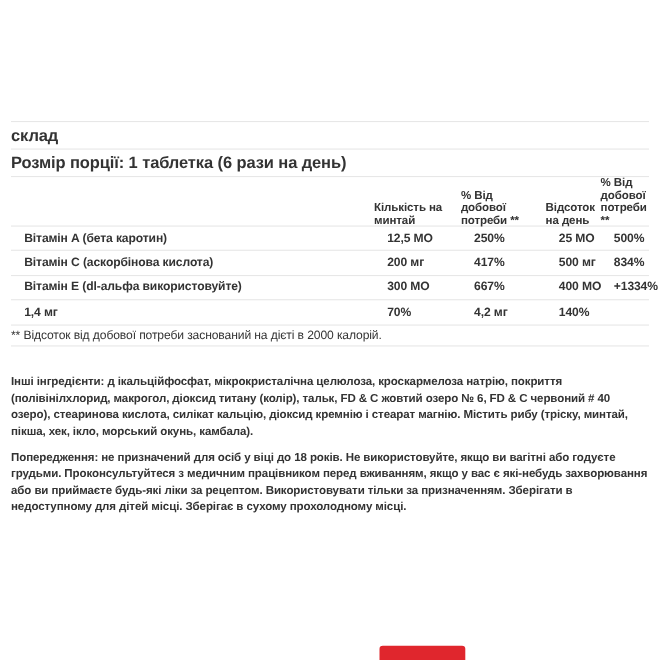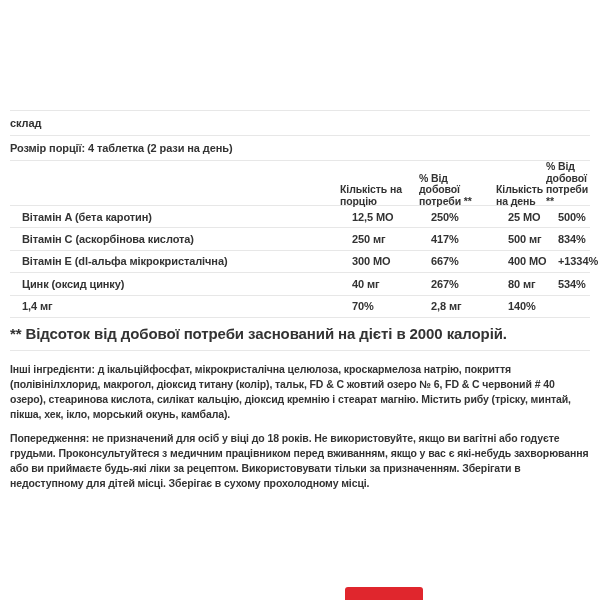--- a/index.html
+++ b/index.html
@@ -8,109 +8,102 @@
     font-family:"Liberation Sans","DejaVu Sans",sans-serif;
     color:#333;
     position:relative;
   }
   .sheet { position:absolute; top:110px; left:0; width:600px; padding:0 10px; }
 
   
   .row, .hrow, .nrow, .frow { border-top:1px solid #e7e7e7; }
   .row {
     height:25px; display:flex; align-items:center;
-    font-size:11px; font-weight:700; letter-spacing:-0.1px;
+    font-size:15px; font-weight:700; letter-spacing:-0.1px;
   }
   .hrow {
     height:45px;
     display:grid; grid-template-columns:330px 79px 77px 50px 1fr;
     align-items:end; padding-bottom:5px;
     font-size:10.5px; font-weight:700; line-height:11.5px; letter-spacing:-0.1px;
   }
   .hrow .c { padding-right:6px; }
   .nrow {
     height:22.4px;
     display:grid; grid-template-columns:330px 79px 77px 50px 1fr;
     align-items:center;
     font-size:11px; font-weight:700; letter-spacing:-0.1px;
   }
   .nrow .c { white-space:nowrap;padding-left:12px; }
   .frow {
-    height:34px; display:flex; align-items:center;
+    height:20px; display:flex; align-items:center;
     border-bottom:1px solid #e7e7e7;
-    font-size:15px; font-weight:700; letter-spacing:-0.1px;
+    font-size:11px; font-weight:400; letter-spacing:-0.1px;
   }
-  .paras { margin-top:11px; }
+  .paras { margin-top:25px; }
   .para {
     font-size:10.5px; font-weight:700; line-height:15px; letter-spacing:-0.1px;
     margin-bottom:9px; color:#333;
   }
   .red-partial {
     position:absolute; left:345px; top:587px; width:78px; height:13px;
     border-radius:3px 3px 0 0;
   }
 </style>
 </head>
 <body>
 
 <div class="sheet">
 
   <div class="row">
     <span>склад</span>
   </div>
 
   <div class="row">
-    <span>Розмір порції: 4 таблетка (2 рази на день)</span>
+    <span>Розмір порції: 1 таблетка (6 рази на день)</span>
   </div>
 
 
   <div class="hrow">
     <div class="c"></div>
-    <div class="c">Кількість на порцію</div>
+    <div class="c">Кількість на минтай</div>
     <div class="c">% Від добової потреби **</div>
-    <div class="c">Кількість на день</div>
+    <div class="c">Відсоток на день</div>
     <div class="c">% Від добової потреби **</div>
   </div>
 
   <div class="nrow">
     <div class="c">Вітамін A (бета каротин)</div>
     <div class="c">12,5 МО</div>
     <div class="c">250%</div>
     <div class="c">25 МО</div>
     <div class="c">500%</div>
   </div>
 
   <div class="nrow">
     <div class="c">Вітамін C (аскорбінова кислота)</div>
-    <div class="c">250 мг</div>
+    <div class="c">200 мг</div>
     <div class="c">417%</div>
     <div class="c">500 мг</div>
     <div class="c">834%</div>
   </div>
 
   <div class="nrow">
-    <div class="c">Вітамін E (dl-альфа мікрокристалічна)</div>
+    <div class="c">Вітамін E (dl-альфа використовуйте)</div>
     <div class="c">300 МО</div>
     <div class="c">667%</div>
     <div class="c">400 МО</div>
     <div class="c">+1334%</div>
   </div>
 
-  <div class="nrow">
-    <div class="c">Цинк (оксид цинку)</div>
-    <div class="c">40 мг</div>
-    <div class="c">267%</div>
-    <div class="c">80 мг</div>
-    <div class="c">534%</div>
-  </div>
 
   <div class="nrow">
     <div class="c">1,4 мг</div>
     <div class="c">70%</div>
-    <div class="c">2,8 мг</div>
+    <div class="c">4,2 мг</div>
     <div class="c">140%</div>
   </div>
 
   <div class="frow">
     <span>** Відсоток від добової потреби заснований на дієті в 2000 калорій.</span>
   </div>
 
   <div class="paras">
     <p class="para">Інші інгредієнти: д ікальційфосфат, мікрокристалічна целюлоза, кроскармелоза натрію, покриття (полівінілхлорид, макрогол, діоксид титану (колір), тальк, FD &amp; C жовтий озеро № 6, FD &amp; C червоний # 40 озеро), стеаринова кислота, силікат кальцію, діоксид кремнію і стеарат магнію. Містить рибу (тріску, минтай, пікша, хек, ікло, морський окунь, камбала).</p>
     <p class="para">Попередження: не призначений для осіб у віці до 18 років. Не використовуйте, якщо ви вагітні або годуєте грудьми. Проконсультуйтеся з медичним працівником перед вживанням, якщо у вас є які-небудь захворювання або ви приймаєте будь-які ліки за рецептом. Використовувати тільки за призначенням. Зберігати в недоступному для дітей місці. Зберігає в сухому прохолодному місці.</p>

